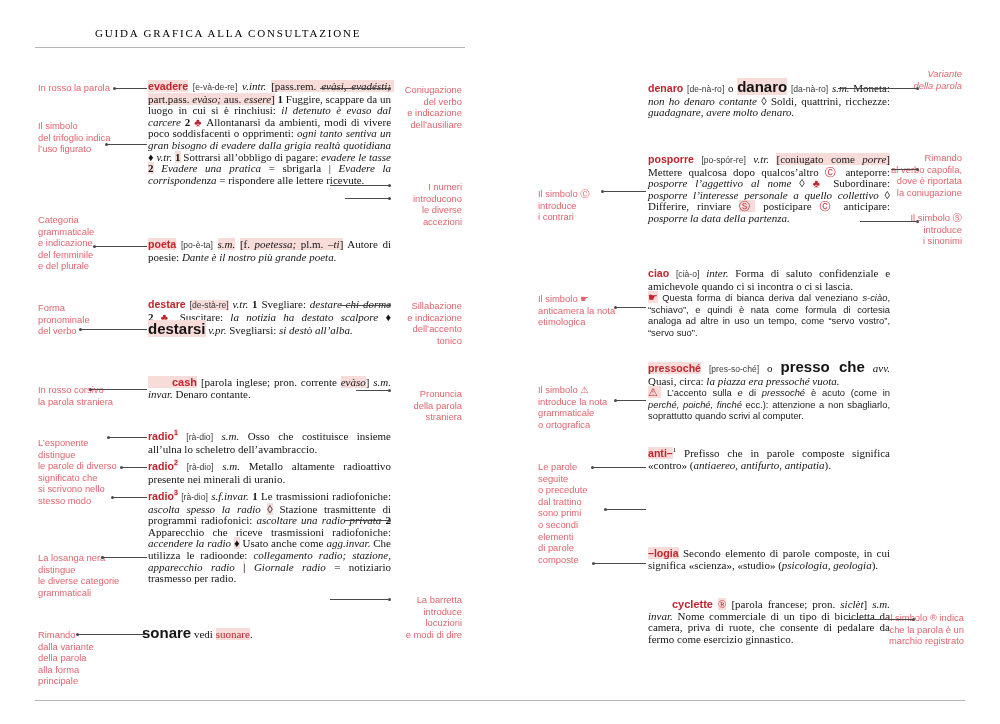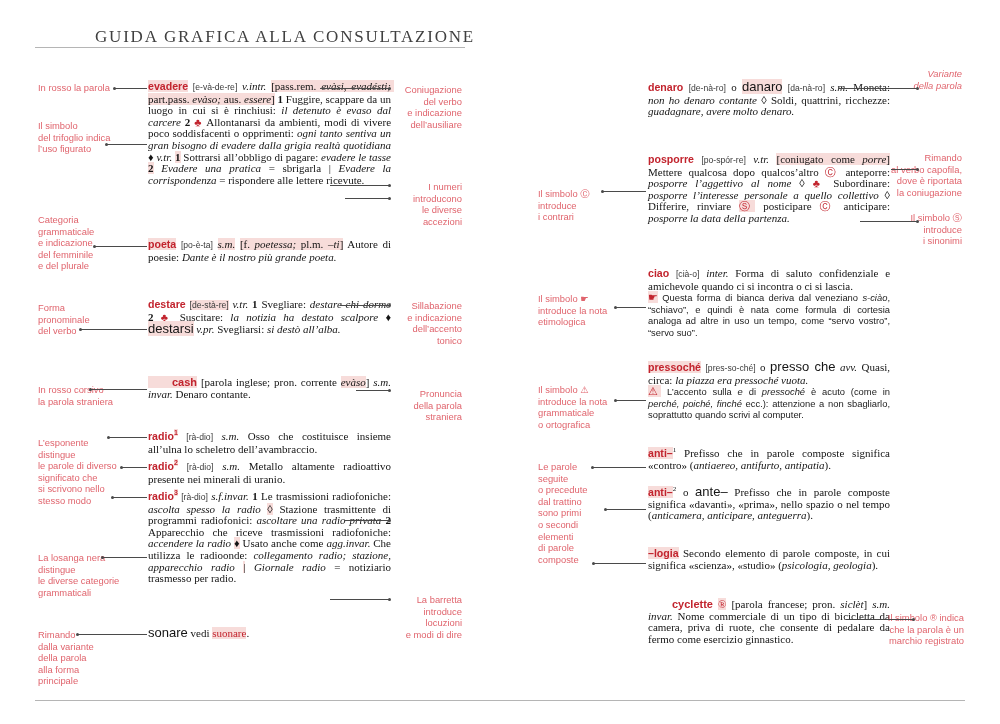--- a/index.html
+++ b/index.html
@@ -9,35 +9,35 @@
     --ink:#141414;
     --line:#4a4a4a;
   }
   html,body{margin:0;padding:0;background:#ffffff;}
   #page{
     position:relative;width:1000px;height:724px;background:#ffffff;overflow:hidden;
     font-family:"Liberation Serif",serif;color:var(--ink);
   }
   .page-title{
     position:absolute;left:95px;top:27px;
-    font-family:"Liberation Serif",serif;font-size:17px;letter-spacing:1.8px;color:#404040;
+    font-family:"Liberation Serif",serif;font-size:11px;letter-spacing:1.8px;color:#000000;
   }
   .rule{position:absolute;height:1px;background:#b5b5b5;}
   .entry{
     position:absolute;width:243px;
     font:11px/11.6px "Liberation Serif",serif;
     text-align:justify;white-space:pre-wrap;
   }
   .entry span{white-space:pre-wrap;}
   .r-it{font-style:italic;}
   .r-b{font-weight:bold;}
   .r-hl{background:var(--pink);}
   .r-hw{color:var(--red);font-family:"Liberation Sans",sans-serif;font-weight:bold;font-size:10.6px;font-style:normal;}
   .r-hw-it{color:var(--red);font-family:"Liberation Sans",sans-serif;font-weight:bold;font-size:11px;padding-left:24px;}
-  .r-bsans{font-family:"Liberation Sans",sans-serif;font-weight:normal;font-size:13px;font-style:normal;}
+  .r-bsans{font-family:"Liberation Sans",sans-serif;font-weight:bold;font-size:15px;font-style:normal;}
   .r-pron{font-family:"Liberation Sans",sans-serif;font-size:8.6px;color:#3a3a3a;}
   .r-sym{color:var(--red);font-style:normal;}
   .r-red{color:var(--red);}
   .r-sup{vertical-align:super;font-size:7px;line-height:0;}
   .r-note{font-family:"Liberation Sans",sans-serif;font-size:9.4px;line-height:11px;color:#222;}
   .label{
     position:absolute;font-family:"Liberation Sans",sans-serif;
     font-size:9.4px;line-height:11.6px;color:var(--label);white-space:pre-line;
   }
   .line{position:absolute;height:1px;background:var(--line);}
@@ -56,30 +56,29 @@
   <div class="rule" style="left:35px;top:47px;width:430px;"></div>
   <div class="rule" style="left:35px;top:700px;width:930px;"></div>
 
   <div class="entry" style="left:148px;top:81px;"><span class="r-hw r-hl">evadere</span><span> </span><span class="r-pron">[e-và-de-re]</span><span> </span><span class="r-it">v.intr.</span><span> </span><span class="r-hl">[pass.rem. </span><span class="r-it r-hl">evàsi, evadésti;</span><span class="r-hl"> part.pass. </span><span class="r-it r-hl">evàso;</span><span class="r-hl"> aus. </span><span class="r-it r-hl">essere</span><span class="r-hl">]</span><span> </span><span class="r-b">1</span><span> Fuggire, scappare da un luogo in cui si è rinchiusi: </span><span class="r-it">il detenuto è evaso dal carcere</span><span> </span><span class="r-b">2</span><span> </span><span class="r-sym">♣</span><span> Allontanarsi da ambienti, modi di vivere poco soddisfacenti o opprimenti: </span><span class="r-it">ogni tanto sentiva un gran bisogno di evadere dalla grigia realtà quotidiana</span><span> </span><span>♦</span><span> </span><span class="r-it">v.tr.</span><span> </span><span class="r-b r-hl">1</span><span> Sottrarsi all’obbligo di pagare: </span><span class="r-it">evadere le tasse</span><span> </span><span class="r-b r-hl">2</span><span> </span><span class="r-it">Evadere una pratica</span><span> = sbrigarla | </span><span class="r-it">Evadere la corrispondenza</span><span> = rispondere alle lettere ricevute.</span></div>
   <div class="entry" style="left:148px;top:239px;"><span class="r-hw r-hl">poeta</span><span> </span><span class="r-pron">[po-è-ta]</span><span> </span><span class="r-it r-hl">s.m.</span><span> </span><span class="r-hl">[f. </span><span class="r-it r-hl">poetessa;</span><span class="r-hl"> pl.m. </span><span class="r-it r-hl">–ti</span><span class="r-hl">]</span><span> Autore di poesie: </span><span class="r-it">Dante è il nostro più grande poeta.</span></div>
   <div class="entry" style="left:148px;top:299px;"><span class="r-hw">destare</span><span> </span><span class="r-pron r-hl">[de-stà-re]</span><span> </span><span class="r-it">v.tr.</span><span> </span><span class="r-b">1</span><span> Svegliare: </span><span class="r-it">destare chi dorme</span><span> </span><span class="r-b">2</span><span> </span><span class="r-sym">♣</span><span> Suscitare: </span><span class="r-it">la notizia ha destato scalpore</span><span> </span><span>♦</span><span> </span><span class="r-bsans r-hl">destarsi</span><span> </span><span class="r-it">v.pr.</span><span> Svegliarsi: </span><span class="r-it">si destò all’alba.</span></div>
   <div class="entry" style="left:148px;top:377px;"><span class="r-hw-it r-hl">cash</span><span> [parola inglese; pron. corrente </span><span class="r-it r-hl">evàso</span><span>] </span><span class="r-it">s.m. invar.</span><span> Denaro contante.</span></div>
   <div class="entry" style="left:148px;top:431px;"><span class="r-hw">radio</span><span class="r-hw r-sup r-hl">1</span><span> </span><span class="r-pron">[rà-dio]</span><span> </span><span class="r-it">s.m.</span><span> Osso che costituisce insieme all’ulna lo scheletro dell’avambraccio.</span></div>
   <div class="entry" style="left:148px;top:461px;"><span class="r-hw">radio</span><span class="r-hw r-sup r-hl">2</span><span> </span><span class="r-pron">[rà-dio]</span><span> </span><span class="r-it">s.m.</span><span> Metallo altamente radioattivo presente nei minerali di uranio.</span></div>
   <div class="entry" style="left:148px;top:491px;"><span class="r-hw">radio</span><span class="r-hw r-sup r-hl">3</span><span> </span><span class="r-pron">[rà-dio]</span><span> </span><span class="r-it">s.f.invar.</span><span> </span><span class="r-b">1</span><span> Le trasmissioni radiofoniche: </span><span class="r-it">ascolta spesso la radio</span><span> </span><span class="r-hl">◊</span><span> Stazione trasmittente di programmi radiofonici: </span><span class="r-it">ascoltare una radio privata</span><span> </span><span class="r-b">2</span><span> Apparecchio che riceve trasmissioni radiofoniche: </span><span class="r-it">accendere la radio</span><span> </span><span class="r-hl">♦</span><span> Usato anche come </span><span class="r-it">agg.invar.</span><span> Che utilizza le radioonde: </span><span class="r-it">collegamento radio; stazione, apparecchio radio</span><span> </span><span class="r-hl">|</span><span> </span><span class="r-it">Giornale radio</span><span> = notiziario trasmesso per radio.</span></div>
-  <div class="entry" style="left:148px;top:627px;"><span class="r-bsans">sonare</span><span> vedi </span><span class="r-red r-hl">suonare</span><span>.</span></div>
+  <div class="entry" style="left:142px;top:627px;"><span class="r-bsans">sonare</span><span> vedi </span><span class="r-red r-hl">suonare</span><span>.</span></div>
 
   <div class="entry" style="left:648px;top:81px;width:242px;"><span class="r-hw">denaro</span><span> </span><span class="r-pron">[de-nà-ro]</span><span> o </span><span class="r-bsans r-hl">danaro</span><span> </span><span class="r-pron">[da-nà-ro]</span><span> </span><span class="r-it">s.m.</span><span> Moneta: </span><span class="r-it">non ho denaro contante</span><span> ◊ Soldi, quattrini, ricchezze: </span><span class="r-it">guadagnare, avere molto denaro.</span></div>
   <div class="entry" style="left:648px;top:154px;width:242px;"><span class="r-hw">posporre</span><span> </span><span class="r-pron">[po-spór-re]</span><span> </span><span class="r-it">v.tr.</span><span> </span><span class="r-hl">[coniugato come </span><span class="r-it r-hl">porre</span><span class="r-hl">]</span><span> Mettere qualcosa dopo qualcos’altro </span><span class="r-sym">Ⓒ</span><span> anteporre: </span><span class="r-it">posporre l’aggettivo al nome</span><span> ◊ </span><span class="r-sym">♣</span><span> Subordinare: </span><span class="r-it">posporre l’interesse personale a quello collettivo</span><span> ◊ Differire, rinviare </span><span class="r-sym r-hl">Ⓢ</span><span> posticipare </span><span class="r-sym">Ⓒ</span><span> anticipare: </span><span class="r-it">posporre la data della partenza.</span></div>
   <div class="entry" style="left:648px;top:268px;width:242px;"><span class="r-hw">ciao</span><span> </span><span class="r-pron">[cià-o]</span><span> </span><span class="r-it">inter.</span><span> Forma di saluto confidenziale e amichevole quando ci si incontra o ci si lascia.</span><span>
 </span><span class="r-sym r-hl">☛</span><span class="r-note"> Questa forma di bianca deriva dal veneziano </span><span class="r-note r-it">s-ciào</span><span class="r-note">, “schiavo”, e quindi è nata come formula di cortesia analoga ad altre in uso un tempo, come “servo vostro”, “servo suo”.</span></div>
   <div class="entry" style="left:648px;top:361px;width:242px;"><span class="r-hw r-hl">pressoché</span><span> </span><span class="r-pron">[pres-so-ché]</span><span> o </span><span class="r-bsans">presso che</span><span> </span><span class="r-it">avv.</span><span> Quasi, circa: </span><span class="r-it">la piazza era pressoché vuota.</span><span>
 </span><span class="r-sym r-hl">⚠</span><span class="r-note"> L’accento sulla </span><span class="r-note r-it">e</span><span class="r-note"> di </span><span class="r-note r-it">pressoché</span><span class="r-note"> è acuto (come in </span><span class="r-note r-it">perché, poiché, finché</span><span class="r-note"> ecc.): attenzione a non sbagliarlo, soprattutto quando scrivi al computer.</span></div>
   <div class="entry" style="left:648px;top:448px;width:242px;"><span class="r-hw r-hl">anti–</span><span class="r-sup">1</span><span> Prefisso che in parole composte significa «contro» (</span><span class="r-it">antiaereo, antifurto, antipatia</span><span>).</span></div>
-  <div class="entry" style="left:648px;top:486px;width:242px;"><span class="r-hw r-hl">anti–</span><span class="r-sup">2</span><span> o </span><span class="r-bsans">ante–</span><span> Prefisso che in parole composte significa «davanti», «prima», nello spazio o nel tempo (</span><span class="r-it">anticamera, anticipare, anteguerra</span><span>).</span></div>
   <div class="entry" style="left:648px;top:548px;width:242px;"><span class="r-hw r-hl">–logia</span><span> Secondo elemento di parole composte, in cui significa «scienza», «studio» (</span><span class="r-it">psicologia, geologia</span><span>).</span></div>
   <div class="entry" style="left:648px;top:599px;width:242px;"><span class="r-hw-it">cyclette</span><span> </span><span class="r-sym r-hl">®</span><span> [parola francese; pron. </span><span class="r-it">siclèt</span><span>] </span><span class="r-it">s.m. invar.</span><span> Nome commerciale di un tipo di bicicletta da camera, priva di ruote, che consente di pedalare da fermo come esercizio ginnastico.</span></div>
 
   <div class="label" style="left:38px;top:82px;width:100px;">In rosso la parola</div>
   <div class="label" style="left:38px;top:120px;width:100px;">Il simbolo
 del trifoglio indica
 l’uso figurato</div>
   <div class="label" style="left:38px;top:214px;width:100px;">Categoria
 grammaticale
 e indicazione
@@ -123,21 +122,21 @@
 straniera</div>
   <div class="label" style="left:392px;top:594px;width:70px;text-align:right;">La barretta
 introduce
 locuzioni
 e modi di dire</div>
 
   <div class="label" style="left:538px;top:188px;width:92px;">Il simbolo Ⓒ
 introduce
 i contrari</div>
   <div class="label" style="left:538px;top:293px;width:92px;">Il simbolo ☛
-introduce la nota
+anticamera la nota
 etimologica</div>
   <div class="label" style="left:538px;top:384px;width:92px;">Il simbolo ⚠
 introduce la nota
 grammaticale
 o ortografica</div>
   <div class="label" style="left:538px;top:461px;width:92px;">Le parole
 seguite
 o precedute
 dal trattino
 sono primi

